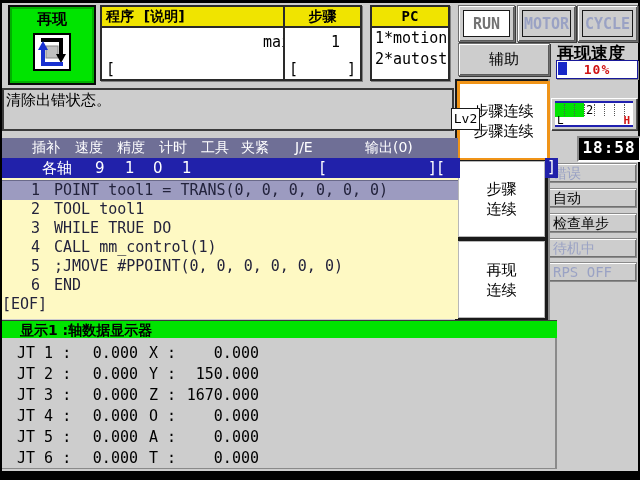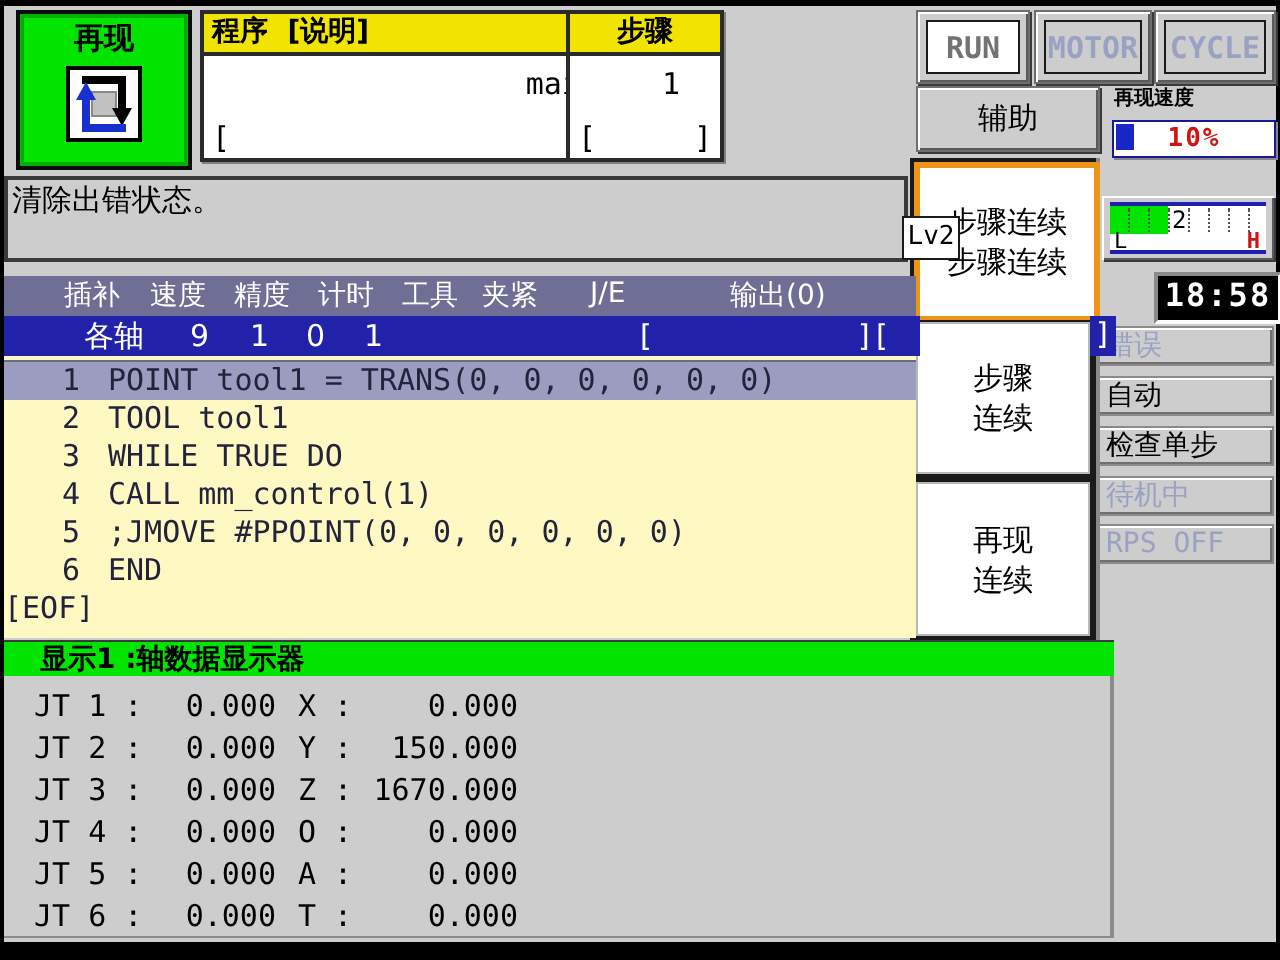--- a/index.html
+++ b/index.html
@@ -55,21 +55,21 @@
   .key .face.dim{background:#cdcdcd;color:#9aa2c4;}
 
   #aux-btn{
     left:458px;top:43px;width:90px;height:31px;background:#cdcdcd;
     border:1px solid #707070;
     box-shadow:inset 1px 1px 0 #ffffff,inset -1px -1px 0 #5a5a5a,1px 1px 0 #3a3a3a;
     font-size:15px;color:#000;display:flex;align-items:center;justify-content:center;cursor:pointer;
   }
 
   
-  .side-label{font-size:10px;color:#000;font-weight:bold;}
+  .side-label{font-size:17px;color:#000;font-weight:bold;}
   #pb-speed-label{left:557px;top:42px;}
   #pb-speed-bar{
     left:556px;top:60px;width:80px;height:17px;background:#fff;
     border:1px solid #18189a;box-shadow:1px 1px 0 #888;
   }
   #pb-speed-block{left:1px;top:1px;width:9px;height:13px;background:#1828c8;}
   #pb-speed-text{left:0;top:1px;width:100%;text-align:center;color:#d01414;font-size:13px;font-weight:bold;letter-spacing:1px;}
   #manual-speed-label{left:552px;top:80px;margin-top:25px;}
   #gauge{
     left:551px;top:98px;width:86px;height:32px;background:#cdcdcd;
@@ -182,20 +182,25 @@
 
   <div class="abs panel" id="step-panel">
     <div class="hd cjk" style="text-align:center;padding-left:0;">步骤</div>
     <div class="val" style="padding-right:20px;">1</div>
     <div class="brk">
       <span>[</span>
       <span>]</span>
     </div>
   </div>
 
+  <div class="abs panel" id="pc-panel">
+    <div class="hd" style="text-align:center;padding-left:0;">PC</div>
+    <div class="pcline">1*motion</div>
+    <div class="pcline">2*autost</div>
+  </div>
 
   <div class="abs key" id="run-btn">
     <div class="face">RUN</div>
   </div>
   <div class="abs key" id="motor-btn">
     <div class="face dim">MOTOR</div>
   </div>
   <div class="abs key" id="cycle-btn">
     <div class="face dim">CYCLE</div>
   </div>

